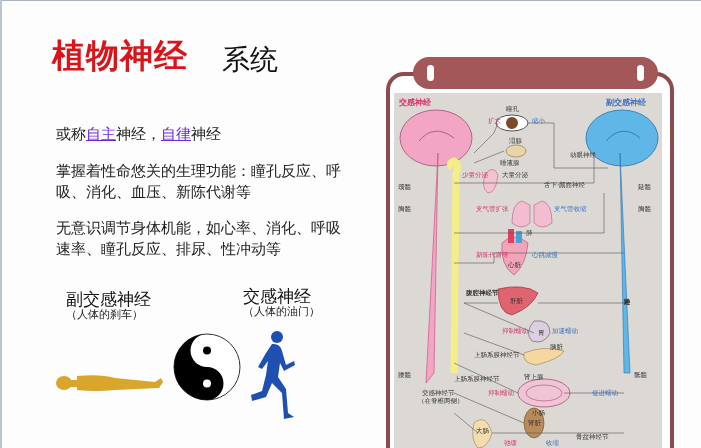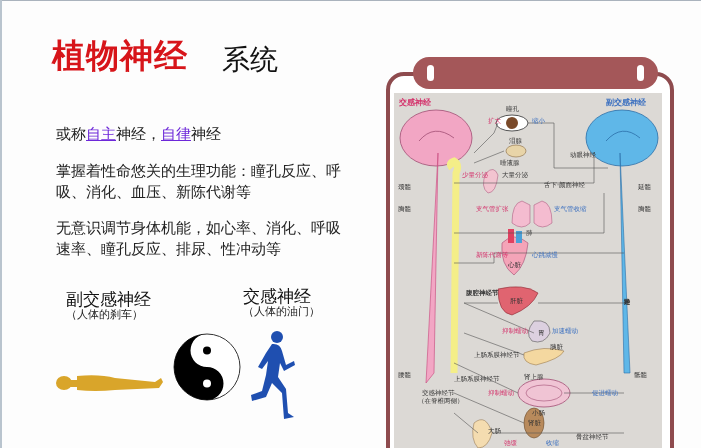--- a/index.html
+++ b/index.html
@@ -182,21 +182,21 @@
   <span class="dlabel dl-red" style="left:94px; top:296px;">抑制蠕动</span>
   <span class="dlabel dl-blue" style="left:198px; top:296px;">促进蠕动</span>
   <span class="dlabel" style="left:138px; top:316px;">小肠</span>
   <span class="dlabel" style="left:60px; top:282px;">上肠系膜神经节</span>
   <span class="dlabel" style="left:4px; top:278px;">腰髓</span>
   <span class="dlabel" style="left:240px; top:278px;">骶髓</span>
   <span class="dlabel" style="left:28px; top:296px;">交感神经节</span>
   <span class="dlabel" style="left:24px; top:304px;">（在脊椎两侧）</span>
   <span class="dlabel" style="left:130px; top:280px;font-family:Liberation Serif, serif;">肾上腺</span>
   <span class="dlabel" style="left:134px; top:326px;">肾脏</span>
-  <span class="dlabel" style="left:94px; top:334px;">大肠</span>
+  <span class="dlabel" style="left:82px; top:334px;">大肠</span>
   <span class="dlabel" style="left:182px; top:340px;">骨盆神经节</span>
   <span class="dlabel dl-red" style="left:110px; top:346px;text-align:center;">弛缓</span>
   <span class="dlabel dl-blue" style="left:152px; top:346px;text-align:center;">收缩</span>
 </div>
 
 <div class="banner">
   <span class="pill l"></span>
   <span class="pill r"></span>
 </div>
 

